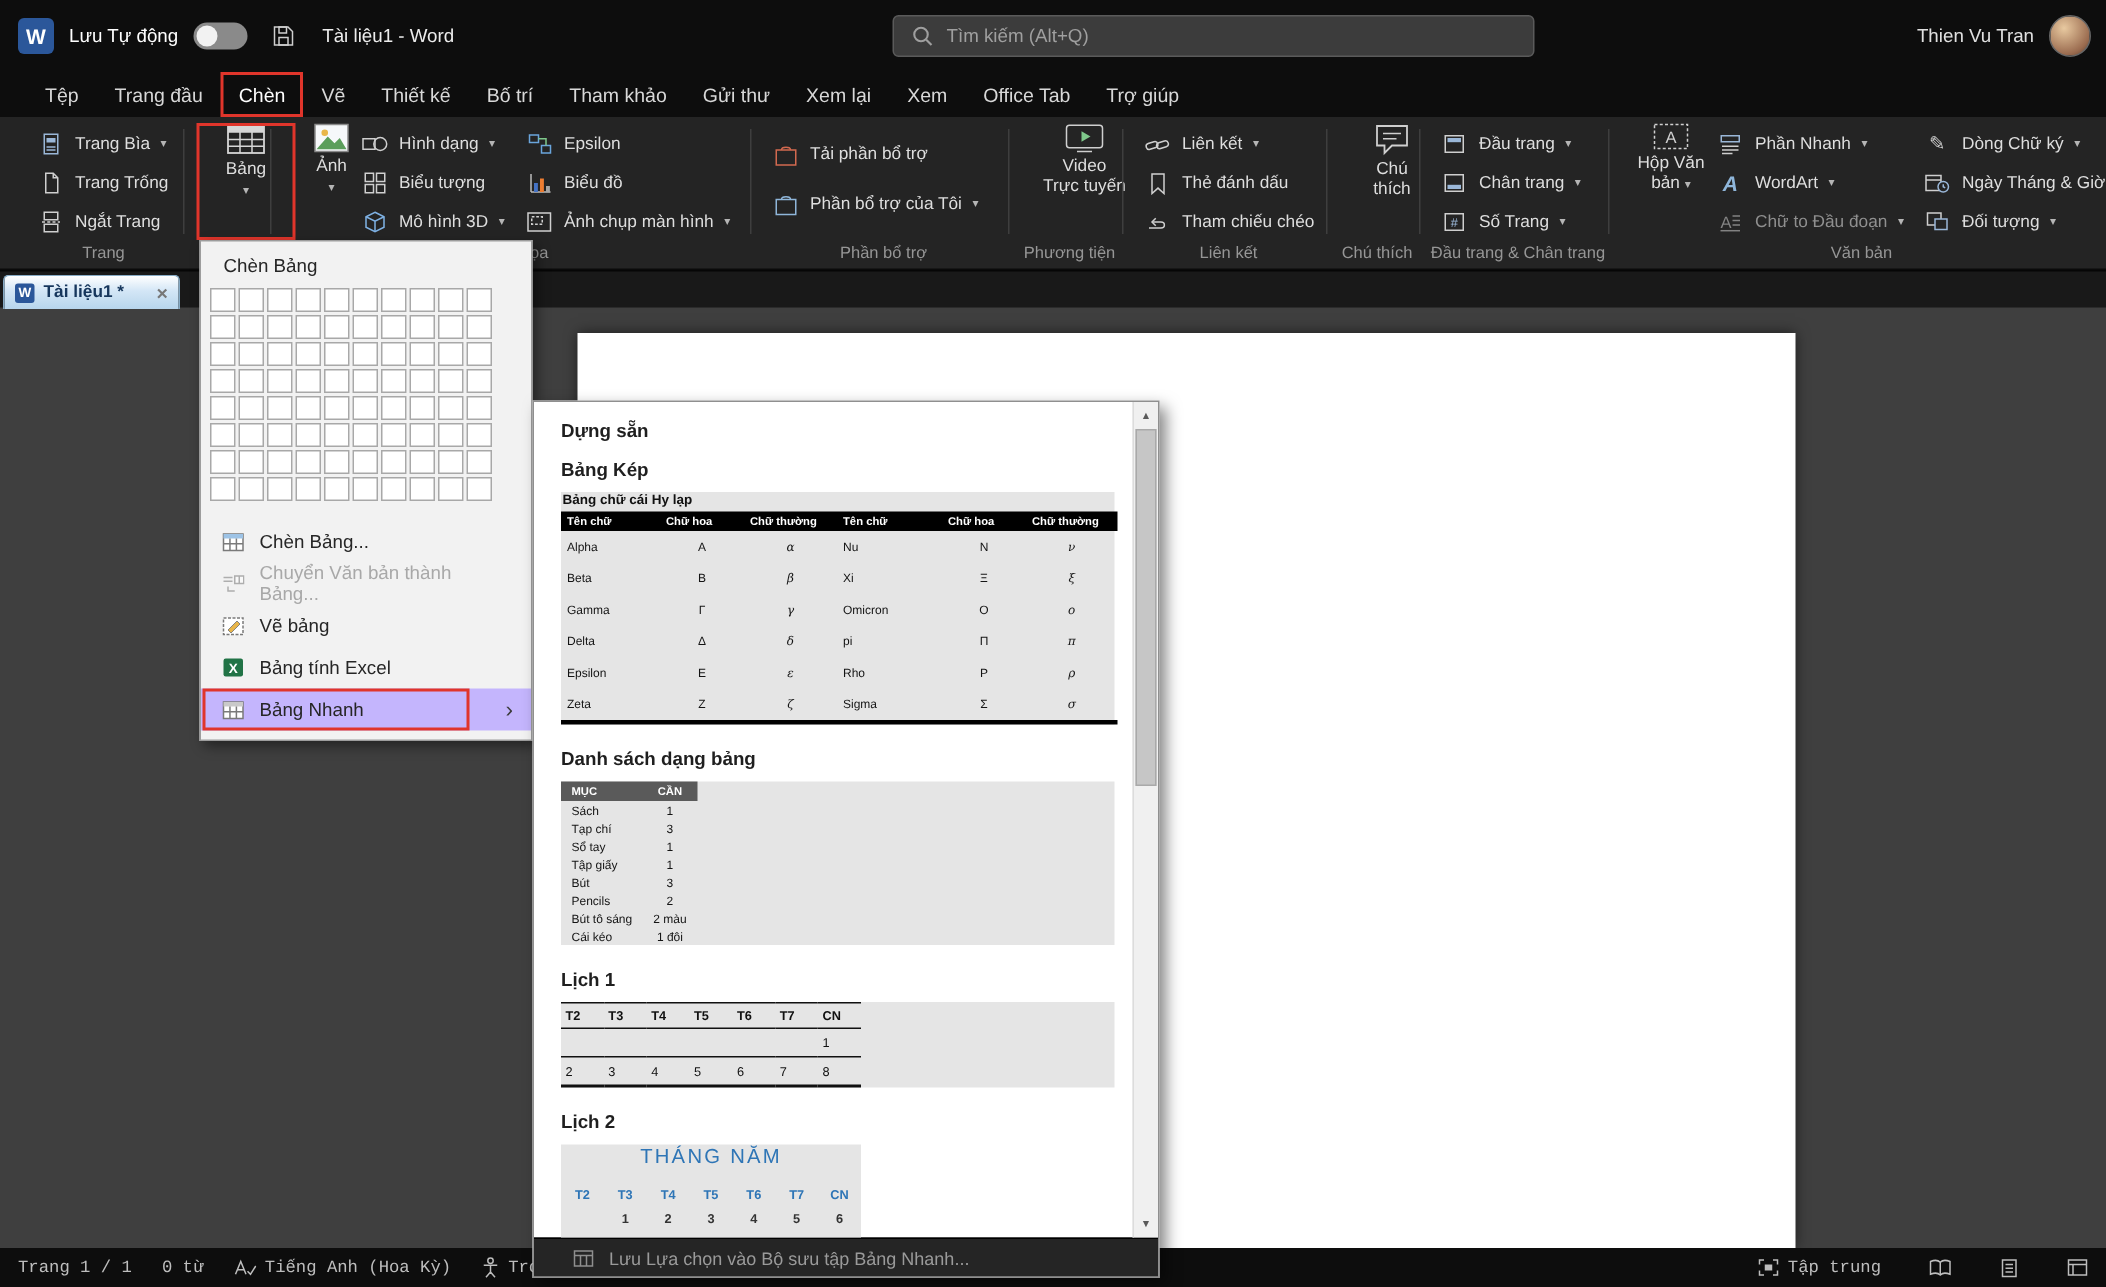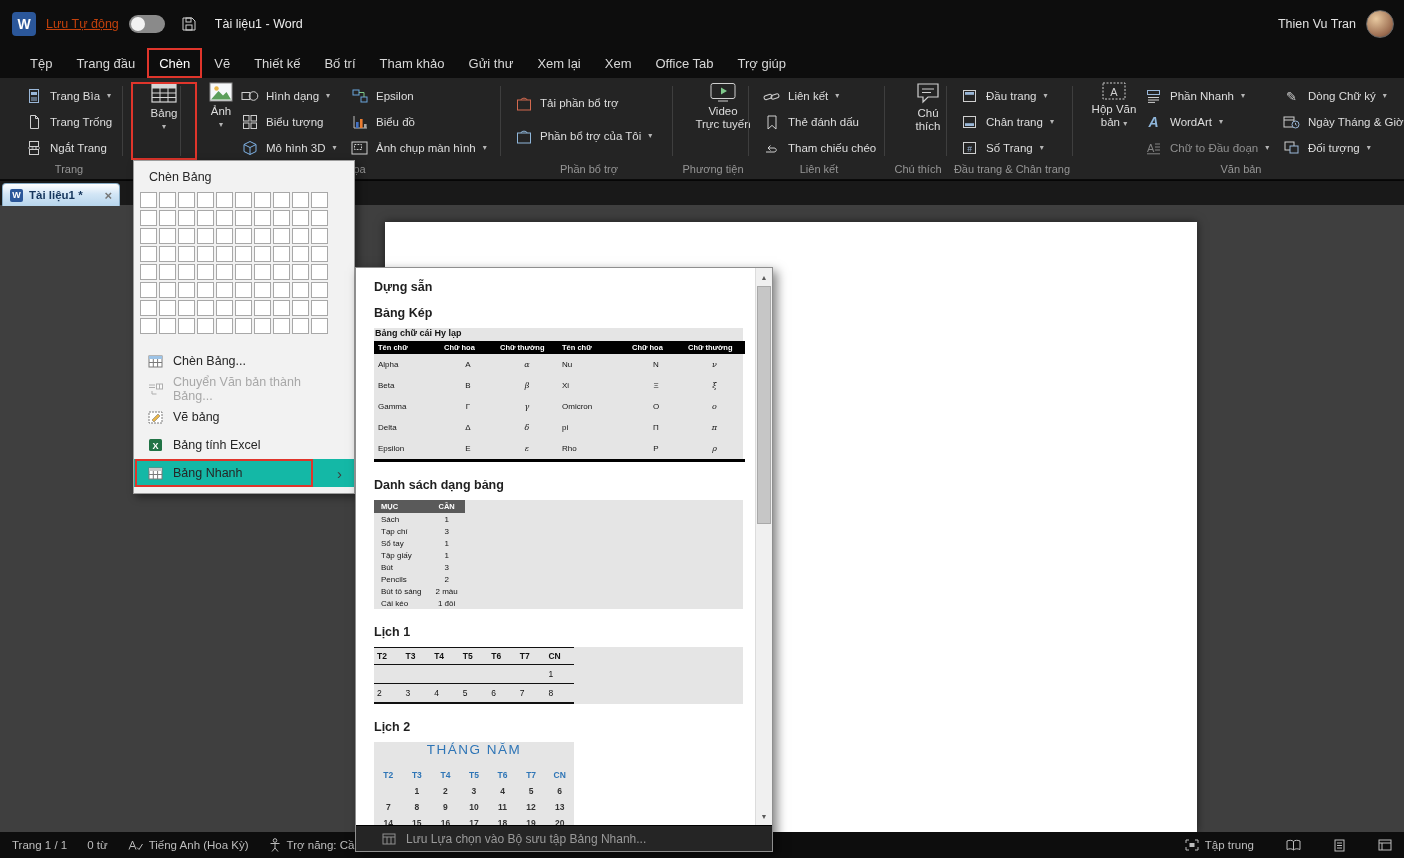--- a/index.html
+++ b/index.html
@@ -10,21 +10,21 @@
     font-family:"Liberation Sans","DejaVu Sans",sans-serif;
     overflow:hidden;
     color:#e6e6e6;
     font-size:12px;
   }
   svg { display:block; }
 
   
   .titlebar { position:absolute; left:0; top:0; width:100%; height:48px; background:#0d0d0d; display:flex; align-items:center; z-index:10; }
   .word-logo { width:24px; height:24px; background:#2b579a; border-radius:4px; color:#fff; font-weight:bold; font-size:14px; display:flex; align-items:center; justify-content:center; margin:0 10px 0 12px; }
-  .autosave { font-size:12.5px; color:#c2410c; margin-right:10px;text-decoration:underline; }
+  .autosave { font-size:12.5px; color:#ffffff; margin-right:10px; }
   .toggle { width:36px; height:18px; border-radius:9px; background:#8a8a8a; position:relative; margin-right:16px; cursor:pointer; }
   .toggle-knob { position:absolute; left:2px; top:2px; width:14px; height:14px; border-radius:50%; background:#f2f2f2; }
   .tb-save { margin-right:18px; }
   .doc-title { font-size:12.5px; color:#ececec; }
   .search-box { position:absolute; left:595px; top:10px; width:428px; height:28px; background:#3c3c3c; border:1px solid #5a5a5a; border-radius:4px; display:flex; align-items:center; gap:9px; padding:0 12px; }
   .search-box input { background:transparent; border:none; outline:none; color:#c9c9c9; font-size:12.5px; width:100%; font-family:inherit; }
   .search-box input::placeholder { color:#9f9f9f; }
   .user-area { position:absolute; right:10px; top:0; height:48px; display:flex; align-items:center; gap:10px; font-size:12.5px; color:#e0e0e0; }
   .avatar { width:28px; height:28px; border-radius:50%; background:radial-gradient(circle at 35% 30%, #e8c9a0, #9a6b4f 70%, #4f3828); border:1px solid #666; }
 
@@ -52,32 +52,32 @@
   .tabstrip { position:absolute; left:0; top:180px; width:100%; height:25px; background:#191919; border-top:1px solid #060606; z-index:8; }
   .doctab { position:absolute; left:2px; top:2px; height:23px; width:118px; background:linear-gradient(#ffffff,#d3e6f6 45%,#b7d5ec); border:1px solid #86aac4; border-bottom:none; border-radius:4px 4px 0 0; display:flex; align-items:center; gap:6px; padding:0 7px; color:#16365c; font-size:11.5px; font-weight:bold; cursor:pointer; }
   .mini-logo { width:13px; height:13px; background:#2b579a; border-radius:2px; color:#fff; font-size:9px; font-weight:bold; display:flex; align-items:center; justify-content:center; flex:none; }
   .tab-close { margin-left:auto; color:#777; font-size:13px; font-weight:bold; cursor:pointer; }
 
   
   .page { position:absolute; left:385px; top:222px; width:812px; height:610px; background:#ffffff; box-shadow:0 0 9px rgba(0,0,0,.55); z-index:1; }
 
   
   .statusbar { position:absolute; left:0; top:832px; width:100%; height:26px; background:#0d0d0d; display:flex; align-items:center; font-size:11.5px; color:#bdbdbd; z-index:20; padding:0 12px; gap:20px; }
-  .sb-item { display:flex; align-items:center; gap:6px; white-space:nowrap; cursor:pointer; }
+  .sb-item { display:flex; align-items:center; gap:6px; white-space:nowrap; cursor:pointer;font-family:Liberation Mono, monospace; }
   .sb-right { margin-left:auto; display:flex; align-items:center; gap:32px;text-align:right; }
 
   
   .menu { position:absolute; left:133px; top:160px; width:222px; background:#f2f2f2; border:1px solid #9d9d9d; box-shadow:3px 3px 8px rgba(0,0,0,.45); z-index:40; color:#262626; padding-bottom:6px; }
   .menu-title { padding:9px 12px 8px 15px; font-size:12.5px; color:#262626; }
   .tgrid { display:grid; grid-template-columns:repeat(10,17px); grid-auto-rows:16px; gap:2px; padding:0 0 0 6px; margin-bottom:13px; }
   .gcell { background:#fff; border:1px solid #a8a8a8; cursor:pointer; }
   .menu-item { height:28px; display:flex; align-items:center; gap:9px; padding:0 12px; font-size:12.5px; position:relative; cursor:pointer; }
   .menu-item .ico { width:18px; display:flex; justify-content:center; align-items:center; flex:none; }
   .menu-item.disabled { color:#a8a8a8; cursor:default; }
-  .menu-item.sel { background:#14b8a6; }
+  .menu-item.sel { background:#c4b5fd; }
   .subarrow { margin-left:auto; font-size:15px; color:#3c3c3c; line-height:1; }
   .hl-partial { position:absolute; left:1px; top:0; height:100%; width:178px; border:2px solid #e0352b; pointer-events:none; }
 
   
   .gallery { position:absolute; left:355px; top:267px; width:418px; height:585px; background:#ffffff; border:1px solid #8f8f8f; box-shadow:4px 4px 10px rgba(0,0,0,.5); z-index:45; color:#1f1f1f; display:flex; flex-direction:column; }
   .gal-body { flex:1; position:relative; padding:10px 29px 0 18px; overflow:hidden; }
   .gal-title { font-size:12.5px; font-weight:bold; margin:2px 0 12px; }
   .gal-heading { font-size:12.5px; font-weight:bold; margin:0 0 8px; }
   .gal-heading.mt { margin-top:16px; }
   .gal-card { background:#e5e5e5; cursor:pointer; }
@@ -122,20 +122,29 @@
     </div>
   <span class="tb-save">
     <svg width="16" height="16">
         <path d="M2 2 h9 l3 3 v9 h-12 z" fill="none" stroke="#cfcfcf"></path>
         <rect x="5" y="9" width="6" height="5" fill="none" stroke="#cfcfcf"></rect>
         <rect x="5" y="2" width="5" height="4" fill="none" stroke="#cfcfcf"></rect>
       </svg>
   </span>
   <span class="doc-title">Tài liệu1 - Word</span>
 
+  <div class="search-box">
+    <span>
+      <svg width="14" height="14">
+          <circle cx="6" cy="6" r="4.5" fill="none" stroke="#9f9f9f" stroke-width="1.4"></circle>
+          <line x1="9.5" y1="9.5" x2="13" y2="13" stroke="#9f9f9f" stroke-width="1.4"></line>
+        </svg>
+    </span>
+    <input type="text" placeholder="Tìm kiếm (Alt+Q)" style="">
+  </div>
 
   <div class="user-area">
     <span>Thien Vu Tran</span>
     <div class="avatar"></div>
   </div>
 </div>
 
 <div class="tabs-row">
   <div class="rtab">
       <span>Tệp</span>
@@ -726,20 +735,28 @@
               <td class="c i">π</td>
             </tr>
             <tr>
               <td>Epsilon</td>
               <td class="c">E</td>
               <td class="c i">ε</td>
               <td>Rho</td>
               <td class="c">P</td>
               <td class="c i">ρ</td>
             </tr>
+            <tr>
+              <td>Zeta</td>
+              <td class="c">Z</td>
+              <td class="c i">ζ</td>
+              <td>Sigma</td>
+              <td class="c">Σ</td>
+              <td class="c i">σ</td>
+            </tr>
           </tbody>
         </table>
     </div>
 
     <div class="gal-heading mt">Danh sách dạng bảng</div>
     <div class="gal-card">
       <table class="ltab">
           <thead>
             <tr>
               <th>MỤC</th>

